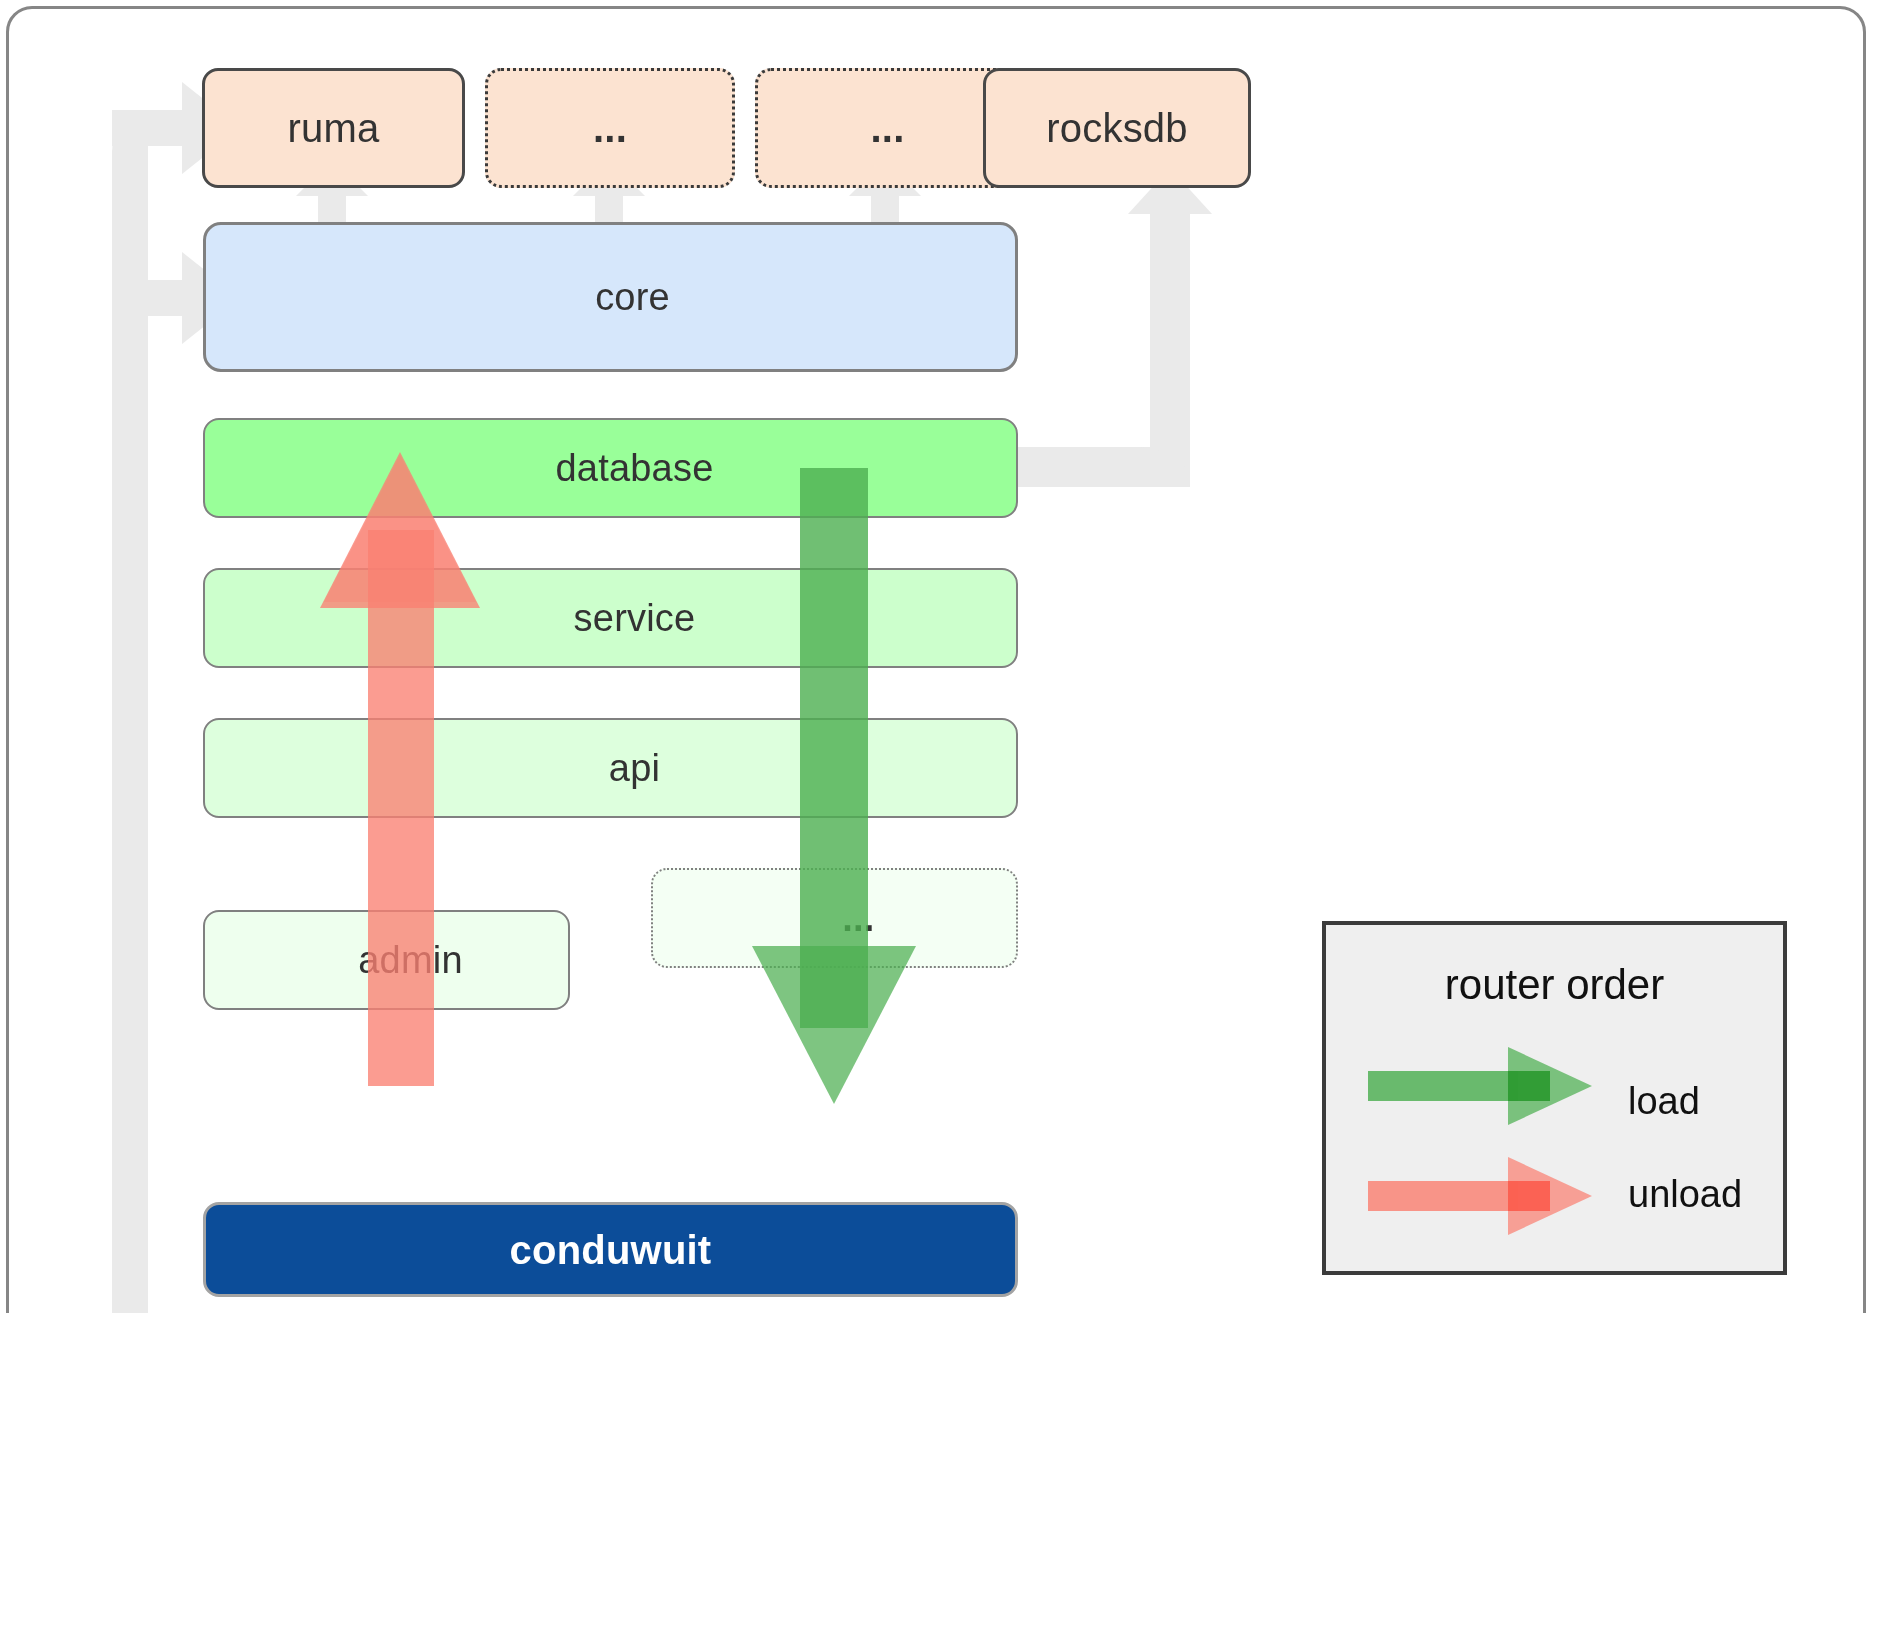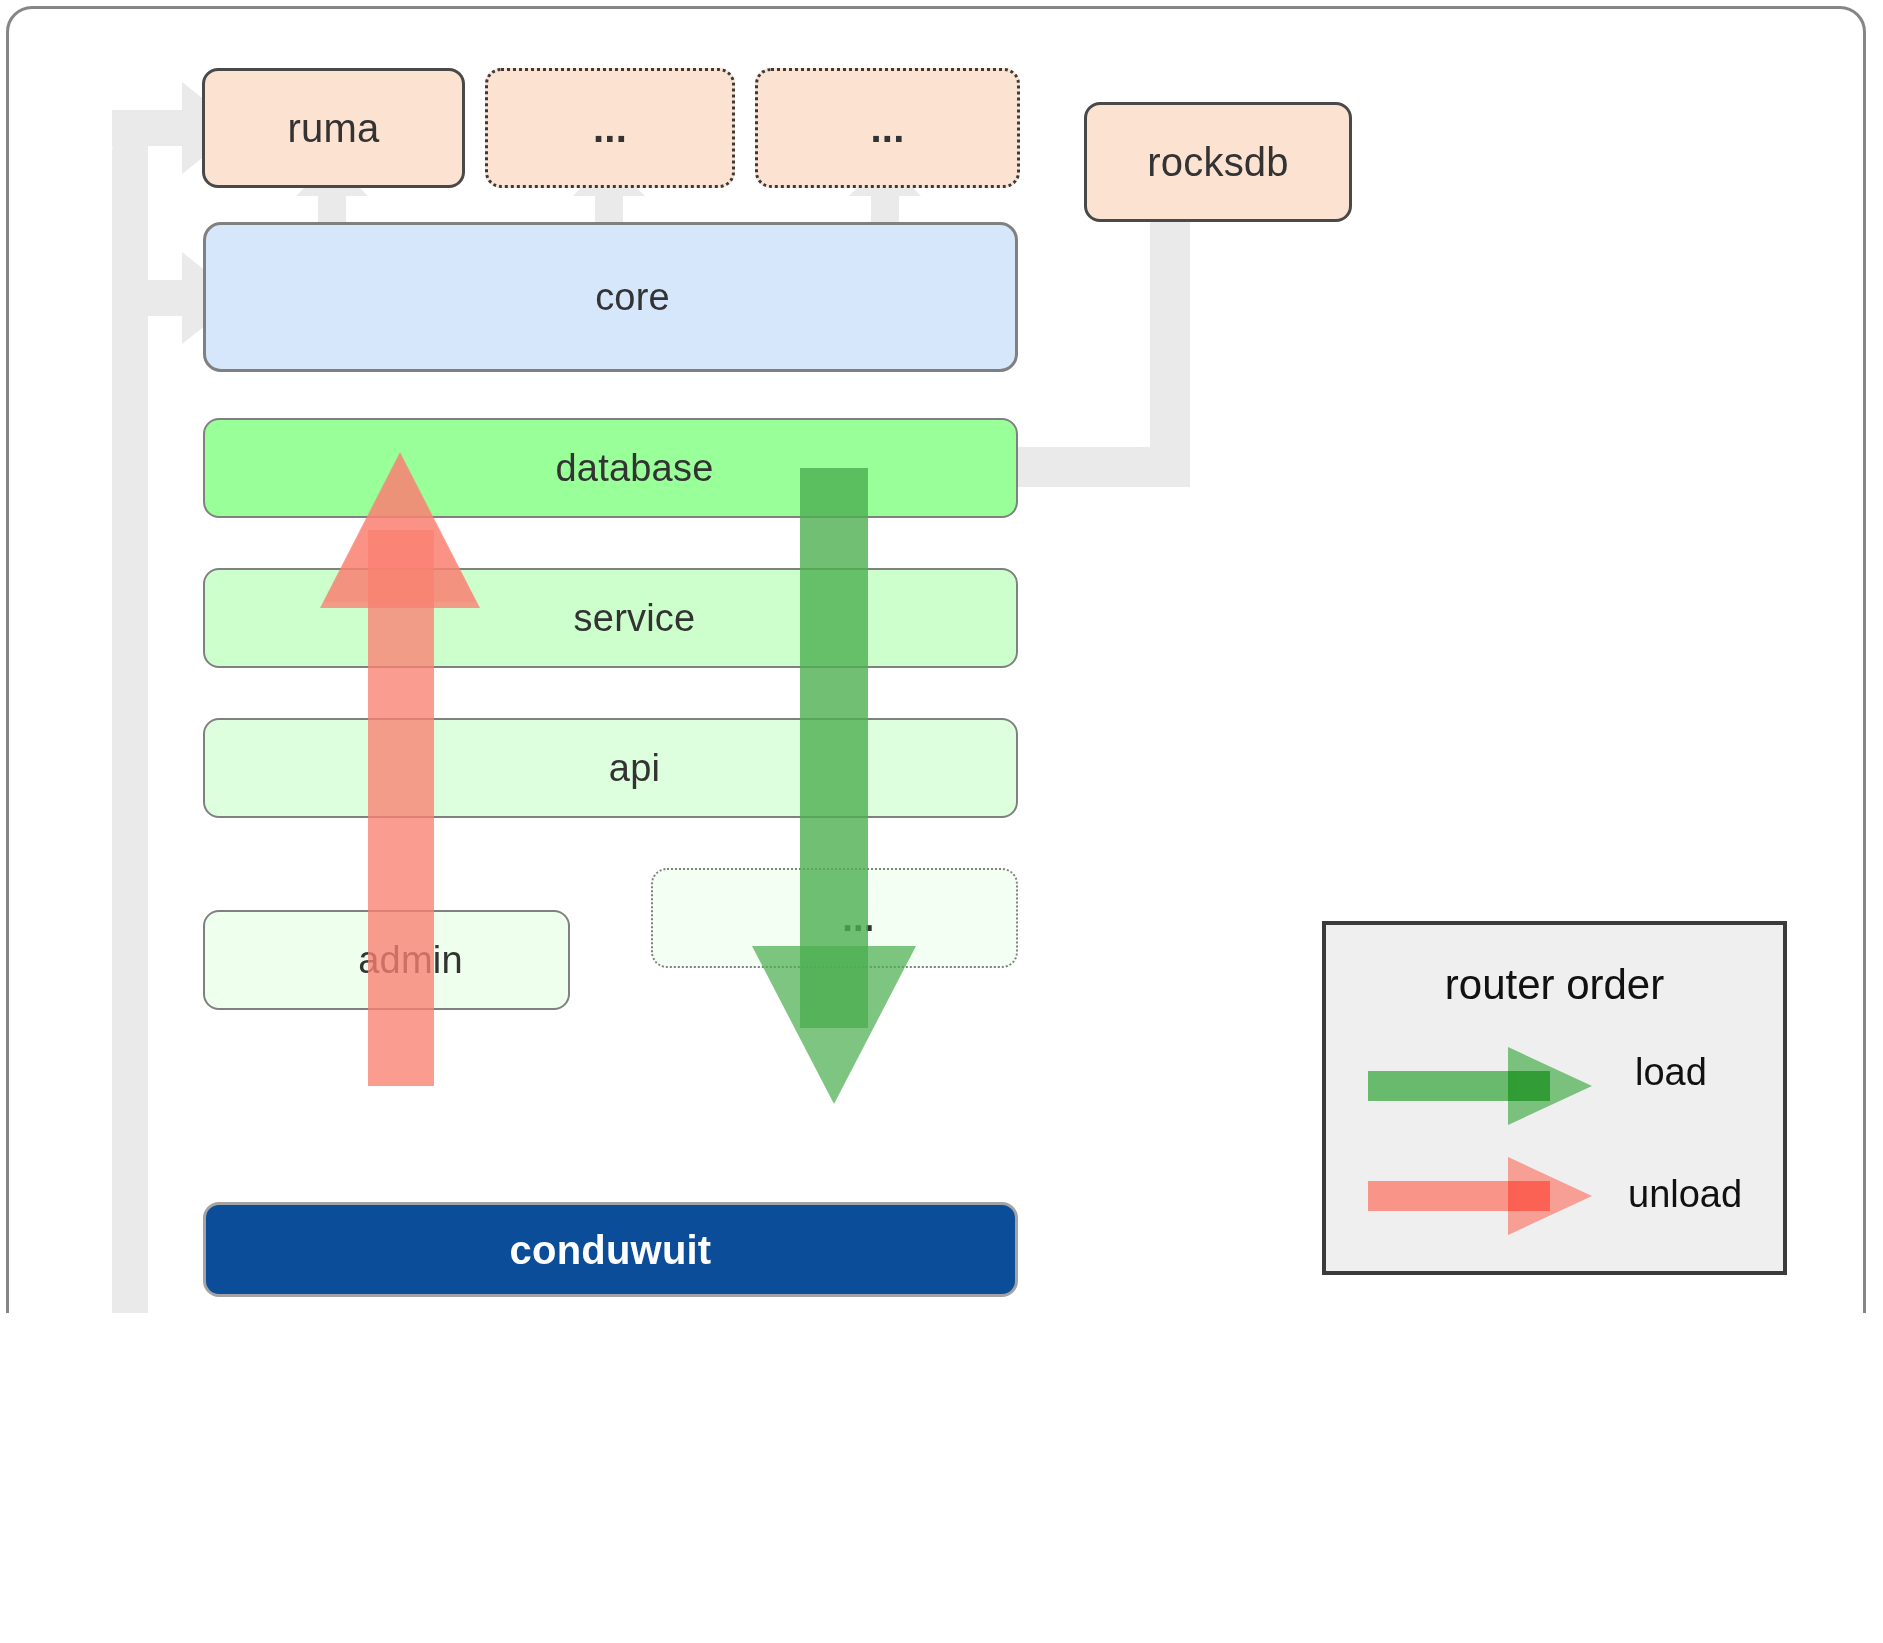--- a/index.html
+++ b/index.html
@@ -161,21 +161,21 @@
   </div>
 
   <div class="box dep dotted" style="left:485px; width:250px;">
     <span class="lbl dots">...</span>
   </div>
 
   <div class="box dep dotted" style="left:755px; width:265px;">
     <span class="lbl dots">...</span>
   </div>
 
-  <div class="box dep" style="left:1084px; width:268px;margin-top:34px;">
+  <div class="box dep" style="left:983px; width:268px;">
     <span class="lbl">rocksdb</span>
   </div>
 
   <div class="box core" style="left:203px; top:222px; width:815px; height:150px;">
     <span class="lbl">core</span>
   </div>
 
   <div class="box stack" style="left:203px; top:418px; width:815px; height:100px; background:#99FF99;">
     <span class="lbl">database</span>
   </div>
@@ -226,17 +226,17 @@
         <rect x="182" y="146" width="42" height="30" fill="#2E9B33" fill-opacity="0.95"></rect>
       </g>
 
       <g>
         <rect x="42" y="256" width="150" height="30" fill="#FA8072" fill-opacity="0.82"></rect>
         <polygon points="266,271 182,232 182,310" fill="#FA8072" fill-opacity="0.72"></polygon>
         <rect x="182" y="256" width="42" height="30" fill="#FB5F50" fill-opacity="0.95"></rect>
       </g>
     </svg>
 
-    <div class="legend-row-label" style="left:302px; top:126px;margin-left:7px;">load</div>
+    <div class="legend-row-label" style="left:302px; top:155px;">load</div>
     <div class="legend-row-label" style="left:302px; top:248px;">unload</div>
   </div>
 
 </div>
 
 </body></html>

